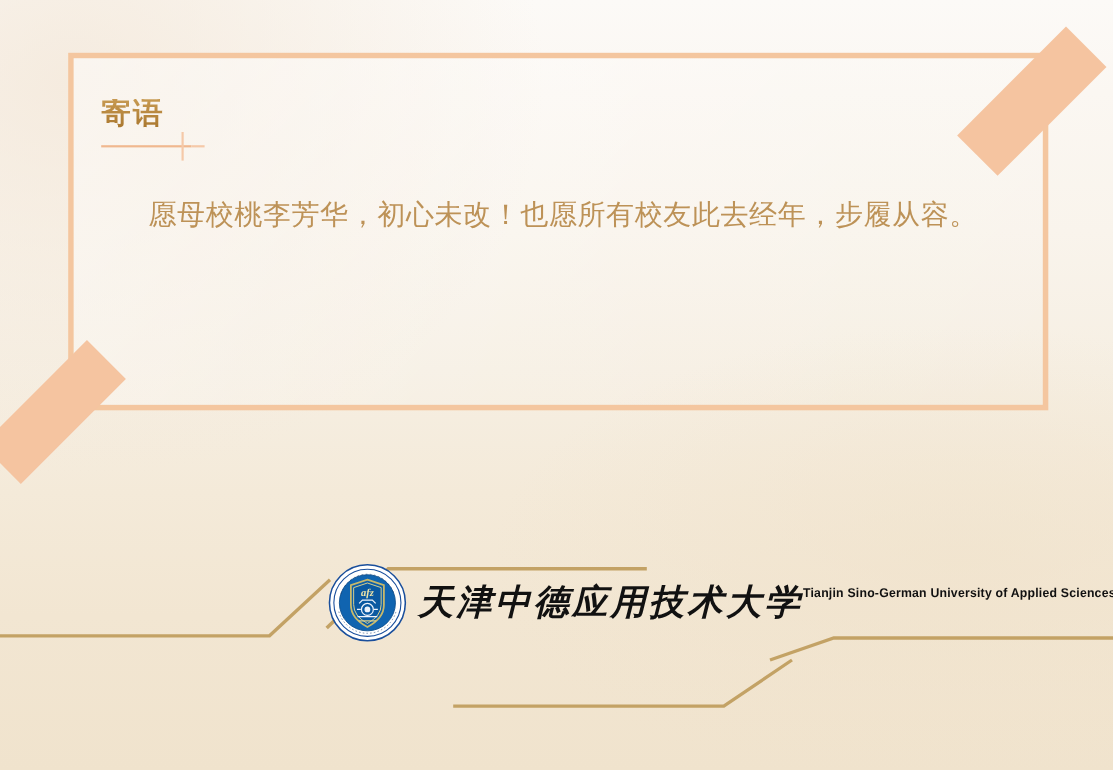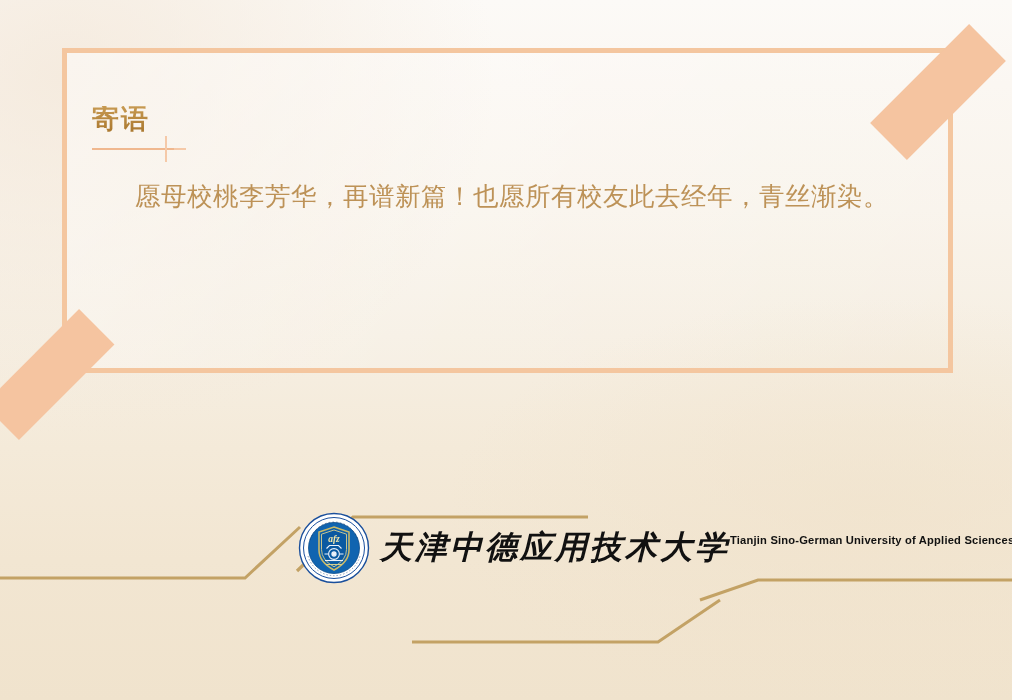--- a/index.html
+++ b/index.html
@@ -88,21 +88,21 @@
     width: 50px;
     height: 135px;
     transform: rotate(45deg);
     transform-origin: center center;
   }
 
   
   .title-block {
     position: absolute;
     left: 92px;
-    top: 106px;
+    top: 90px;
   }
   .title-text {
     font-family: "Liberation Sans", "DejaVu Sans", sans-serif;
     font-size: 27px;
     font-weight: bold;
     letter-spacing: 2px;
     color: #b8873f;
     line-height: 1;
     background: linear-gradient(180deg, #c79a52 0%, #a9762d 100%);
     -webkit-background-clip: text;
@@ -237,21 +237,21 @@
   <div class="deco-tile bottom-left"></div>
 
   <div class="title-block">
     <div class="title-text">寄语</div>
     <div class="title-rule"></div>
     <div class="title-rule-cross"></div>
     <div class="title-rule-tail"></div>
   </div>
 
   <div class="body-copy">
-    <p class="para">愿母校桃李芳华，再谱新篇！也愿所有校友此去经年，青丝渐染。</p>
+    <p class="para">愿母校桃李芳华，初心未改！也愿所有校友此去经年，步履从容。</p>
   </div>
 
   <div class="logo-lockup">
     <div class="emblem">
       <svg width="72" height="72" viewBox="0 0 72 72" xmlns="http://www.w3.org/2000/svg">
 
         <circle cx="36" cy="36" r="34.5" fill="#ffffff" stroke="#1a4f9c" stroke-width="1.4"></circle>
         <circle cx="36" cy="36" r="30.5" fill="#ffffff" stroke="#1a4f9c" stroke-width="1"></circle>
 
         <circle cx="36" cy="36" r="25.5" fill="#1064b0"></circle>

